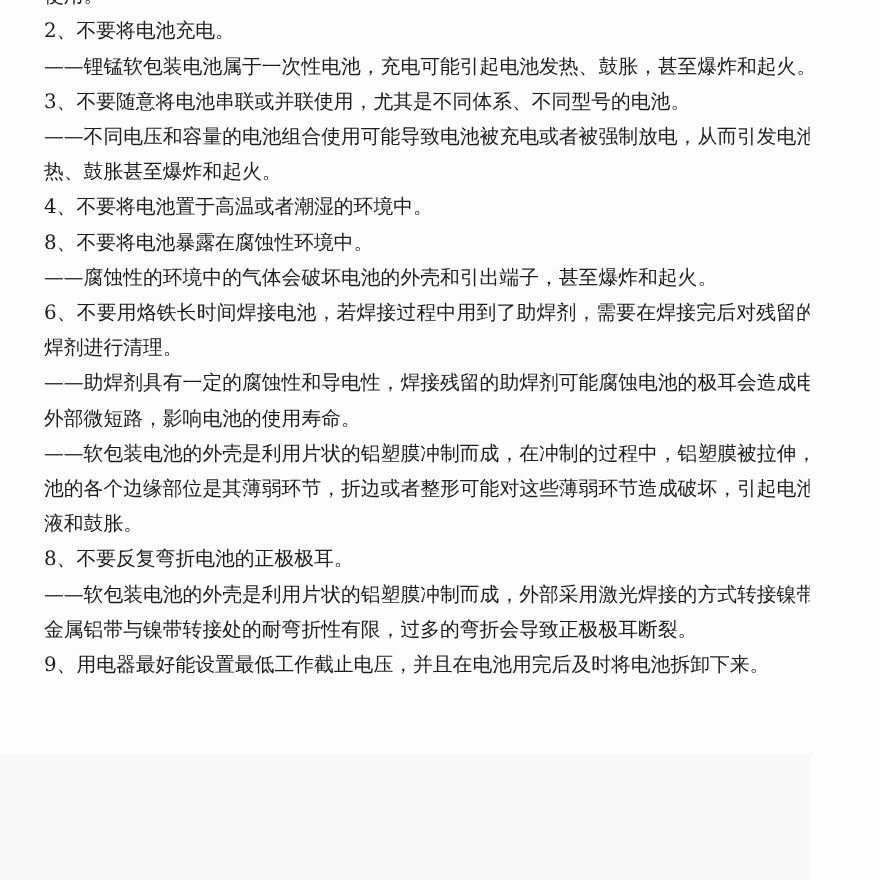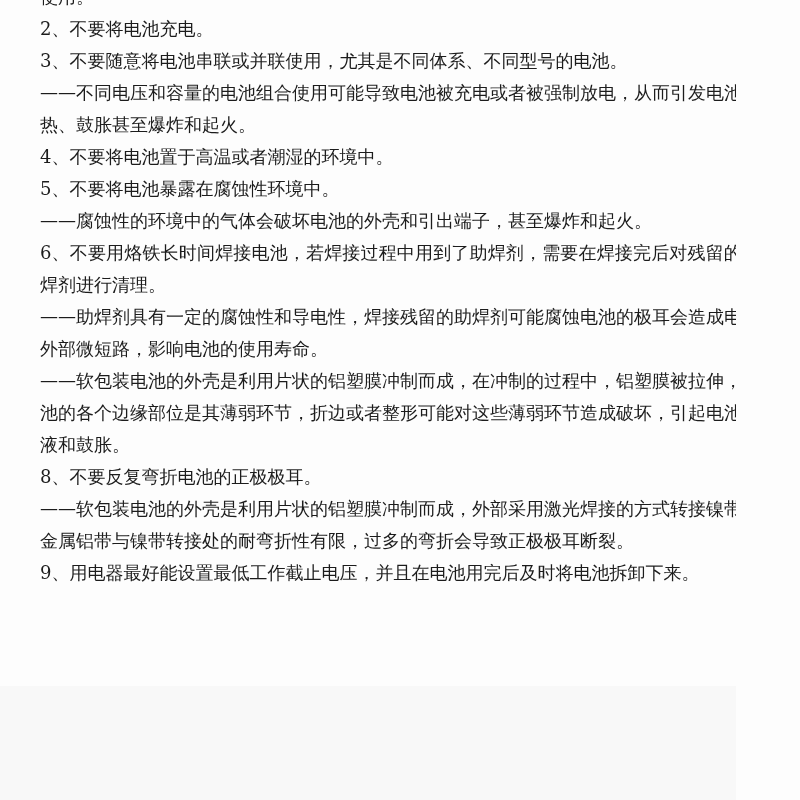--- a/index.html
+++ b/index.html
@@ -48,24 +48,25 @@
   }
 </style>
 </head>
 <body>
 
 <div class="page">
   <div class="shade-band"></div>
   <div class="content" id="doc-content">
       <p class="para">使用。</p>
       <p class="para">2、不要将电池充电。</p>
+      <p class="para">——锂锰软包装电池属于一次性电池，充电可能引起电池发热、鼓胀，甚至爆炸和起火。</p>
       <p class="para">3、不要随意将电池串联或并联使用，尤其是不同体系、不同型号的电池。</p>
       <p class="para">——不同电压和容量的电池组合使用可能导致电池被充电或者被强制放电，从而引发电池发热、鼓胀甚至爆炸和起火。</p>
       <p class="para">4、不要将电池置于高温或者潮湿的环境中。</p>
-      <p class="para">5、不要将电池暴露在腐蚀性环境中。</p>
+      <p class="para">8、不要将电池暴露在腐蚀性环境中。</p>
       <p class="para">——腐蚀性的环境中的气体会破坏电池的外壳和引出端子，甚至爆炸和起火。</p>
       <p class="para">6、不要用烙铁长时间焊接电池，若焊接过程中用到了助焊剂，需要在焊接完后对残留的助焊剂进行清理。</p>
       <p class="para">——助焊剂具有一定的腐蚀性和导电性，焊接残留的助焊剂可能腐蚀电池的极耳会造成电池外部微短路，影响电池的使用寿命。</p>
       <p class="para">——软包装电池的外壳是利用片状的铝塑膜冲制而成，在冲制的过程中，铝塑膜被拉伸，电池的各个边缘部位是其薄弱环节，折边或者整形可能对这些薄弱环节造成破坏，引起电池漏液和鼓胀。</p>
       <p class="para">8、不要反复弯折电池的正极极耳。</p>
       <p class="para">——软包装电池的外壳是利用片状的铝塑膜冲制而成，外部采用激光焊接的方式转接镍带，金属铝带与镍带转接处的耐弯折性有限，过多的弯折会导致正极极耳断裂。</p>
       <p class="para">9、用电器最好能设置最低工作截止电压，并且在电池用完后及时将电池拆卸下来。</p>
     </div>
 </div>
 

